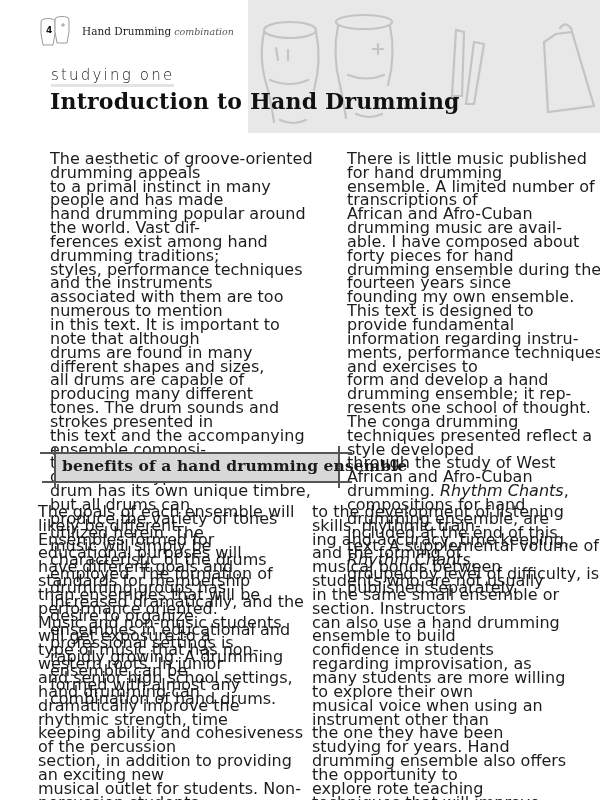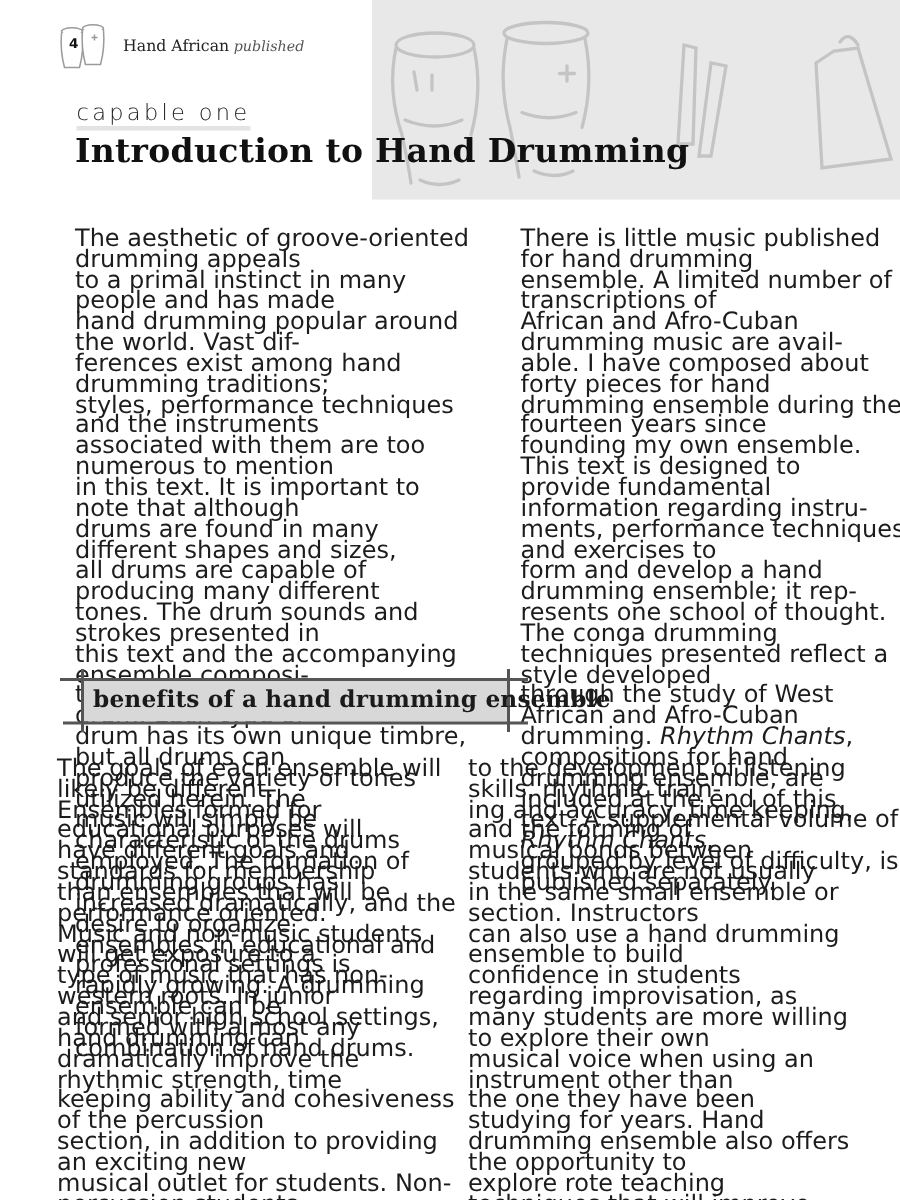--- a/index.html
+++ b/index.html
@@ -90,25 +90,25 @@
   <div class="page-icon">
     <svg width="34" height="34" viewBox="0 0 34 34" fill="#ffffff" stroke="#9a9a9a" stroke-width="1">
       <ellipse cx="10" cy="7" rx="7" ry="2.5"></ellipse>
       <path d="M3 8 Q2 20 5 31 L15 31 Q18 20 17 8"></path>
       <ellipse cx="24" cy="5" rx="7" ry="2.5"></ellipse>
       <path d="M17 6 Q16 18 19 29 L29 29 Q32 18 31 6"></path>
       <path d="M25 9 L25 13 M23 11 L27 11"></path>
     </svg>
     <span class="page-num">4</span>
   </div>
-  <span class="rh-title">Hand African</span>
-  <span class="rh-sub">published</span>
+  <span class="rh-title">Hand Drumming</span>
+  <span class="rh-sub">combination</span>
 </div>
 
-<div class="chapter-label">capable one</div>
+<div class="chapter-label">studying one</div>
 <div class="chapter-title">Introduction to Hand Drumming</div>
 
 <div class="col col-a1">
   <p>The aesthetic of groove-oriented drumming appeals
 to a primal instinct in many people and has made
 hand drumming popular around the world. Vast dif-
 ferences exist among hand drumming traditions;
 styles, performance techniques and the instruments
 associated with them are too numerous to mention
 in this text. It is important to note that although

